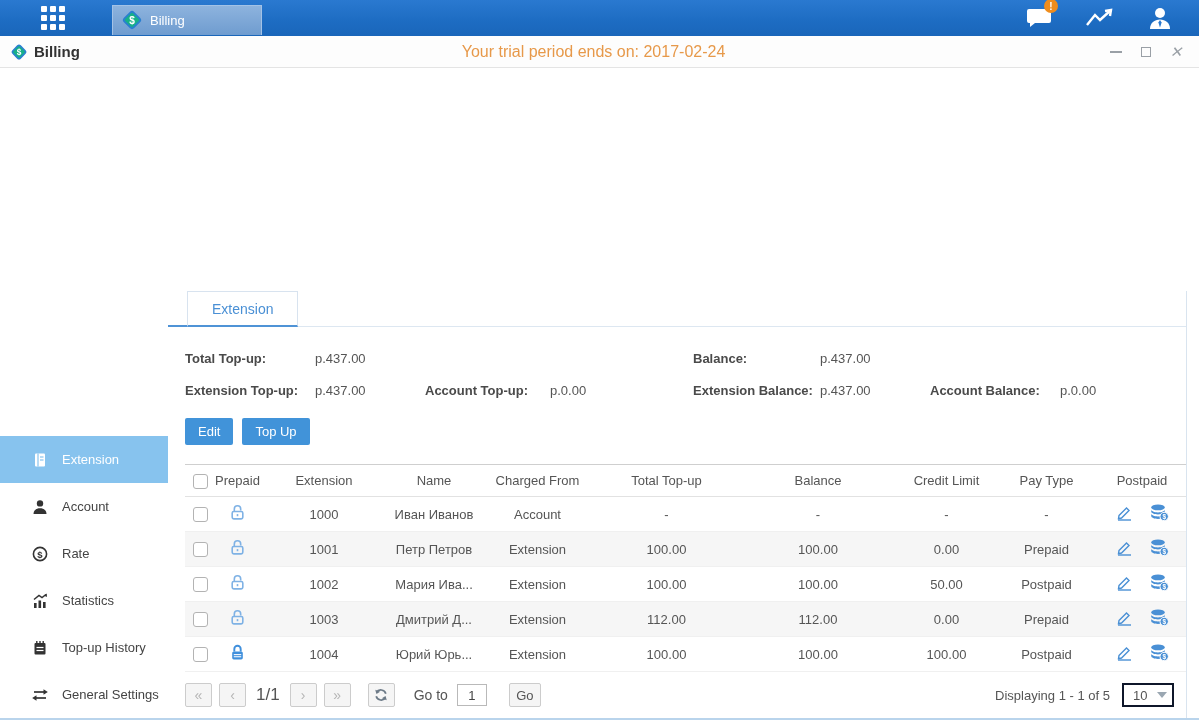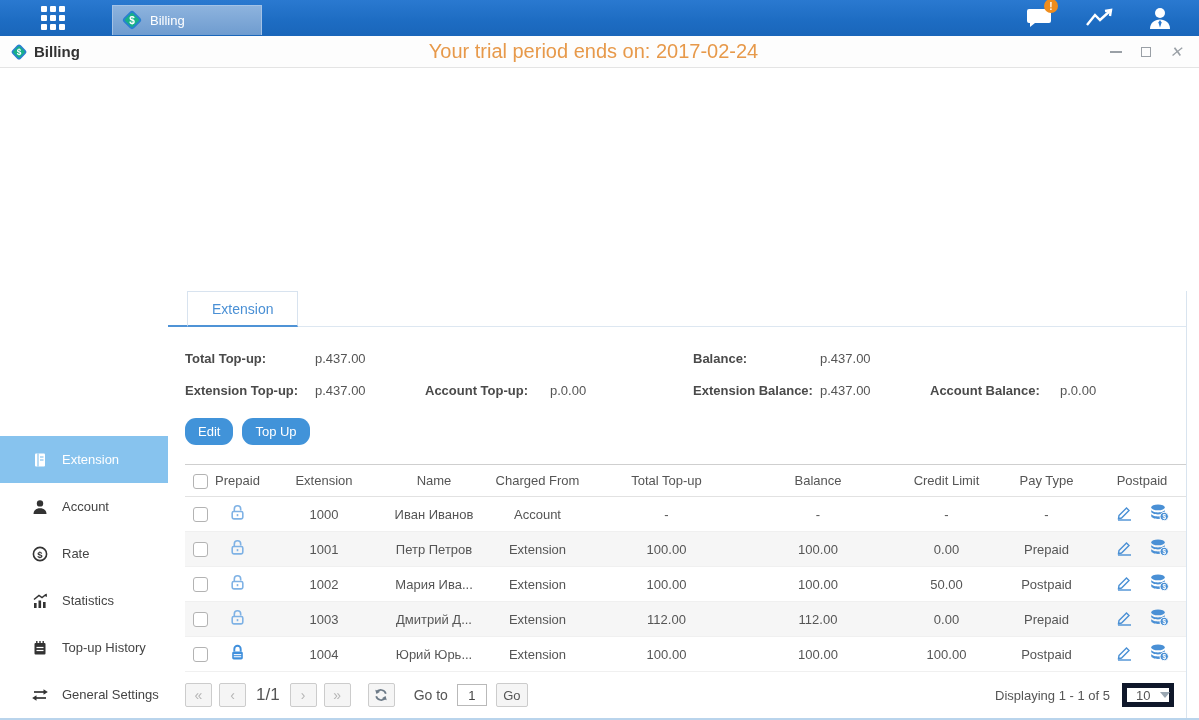--- a/index.html
+++ b/index.html
@@ -24,21 +24,21 @@
   .badge { position:absolute; top:-4px; right:3px; width:14px; height:14px;
     border-radius:50%; background:#ef8d1d; color:#fff; font-size:10px;
     font-weight:bold; display:flex; align-items:center; justify-content:center; }
 
   
   .titlebar { height:32px; flex:0 0 32px; background:#fdfdfd;
     border-bottom:1px solid #e4e4e4; display:flex; align-items:center; position:relative; }
   .title-left { display:flex; align-items:center; gap:6px; padding-left:10px; }
   .title-left .title { font-size:15px; font-weight:bold; color:#333; }
   .trial { position:absolute; left:0; right:12px; text-align:center;
-    color:#e7994a; font-size:20px; pointer-events:none; }
+    color:#e7994a; font-size:16px; pointer-events:none; }
   .win-controls { margin-left:auto; display:flex; align-items:center; gap:16px;
     padding-right:16px; z-index:2; }
   .win-controls span { color:#9aa0a6; cursor:pointer; display:flex;
     align-items:center; justify-content:center; width:14px; height:14px; }
   .min-glyph { width:12px; height:0; border-top:2px solid #9aa0a6; display:block; }
   .max-glyph { width:10px; height:10px; border:1.5px solid #9aa0a6; display:block; }
   .close-glyph { font-size:15px; line-height:1; color:#9aa0a6; }
 
   
   .app-body { flex:1; display:flex; min-height:0;align-items:flex-end; }
@@ -65,21 +65,21 @@
 
   
   .sum-grid { display:grid;
     grid-template-columns:130px 110px 125px 143px 127px 110px 130px auto;
     row-gap:17px; font-size:13px; color:#555; margin-right:10px; }
   .sum-grid .lab { font-weight:bold; color:#4a4a4a; }
 
   
   .btn-row { margin-top:20px; display:flex; gap:9px; }
   .btn { background:#4193d9; color:#fff; font-size:13px; border:none;
-    border-radius:11px; padding:6px 13px; cursor:pointer; }
+    border-radius:2px; padding:6px 13px; cursor:pointer; }
 
   
   table { width:calc(100% - 0px); border-collapse:collapse; table-layout:fixed;
     margin-top:19px; font-size:13px; color:#555; }
   thead tr { border-top:1px solid #cfcfcf; border-bottom:1px solid #e2e2e2; }
   th { font-weight:normal; color:#555; height:32px; text-align:center; }
   td { height:35px; text-align:center; overflow:hidden; white-space:nowrap; }
   tbody tr:nth-child(even) { background:#f6f6f6; }
   tbody tr { border-bottom:1px solid #f0f0f0; }
   col.c-cb{width:30px} col.c-status{width:45px} col.c-ext{width:128px}
@@ -95,24 +95,24 @@
   .flex-fill { flex:1; }
   .pager { flex:0 0 46px; display:flex; align-items:center; padding-right:12px; }
   .pg-btn { width:27px; height:24px; border:1px solid #ccc; border-radius:2px;
     background:#f5f5f5; color:#b5b5b5; font-size:14px; display:flex;
     align-items:center; justify-content:center; margin-right:7px; cursor:pointer; }
   .pg-info { color:#555; font-size:17px; margin:0 10px 0 3px; }
   .pg-refresh { margin-left:10px; }
   .goto-lab { color:#555; font-size:14px; margin:0 9px 0 12px; }
   .goto-input { width:30px; height:22px; border:1px solid #b9b9b9; text-align:center;
     font-size:13px; color:#444; font-family:inherit; }
-  .go-btn { margin-left:9px; margin-right:0; width:32px; color:#555; font-size:13px; }
+  .go-btn { margin-left:22px; margin-right:0; width:32px; color:#555; font-size:13px; }
   .pg-right { margin-left:auto; display:flex; align-items:center; gap:12px; }
   .displaying { color:#555; font-size:13px; }
-  .pagesize { width:52px; height:24px; border:5px solid #0f172a; display:flex;
+  .pagesize { width:52px; height:24px; border:2px solid #0f172a; display:flex;
     align-items:center; padding-left:9px; gap:10px; font-size:13px; color:#555;
     cursor:pointer; background:#fff; }
   .caret { width:0; height:0; border-left:5px solid transparent;
     border-right:5px solid transparent; border-top:6px solid #9aa7b2; }
 </style>
 </head>
 <body>
 
 <div class="window">
 

